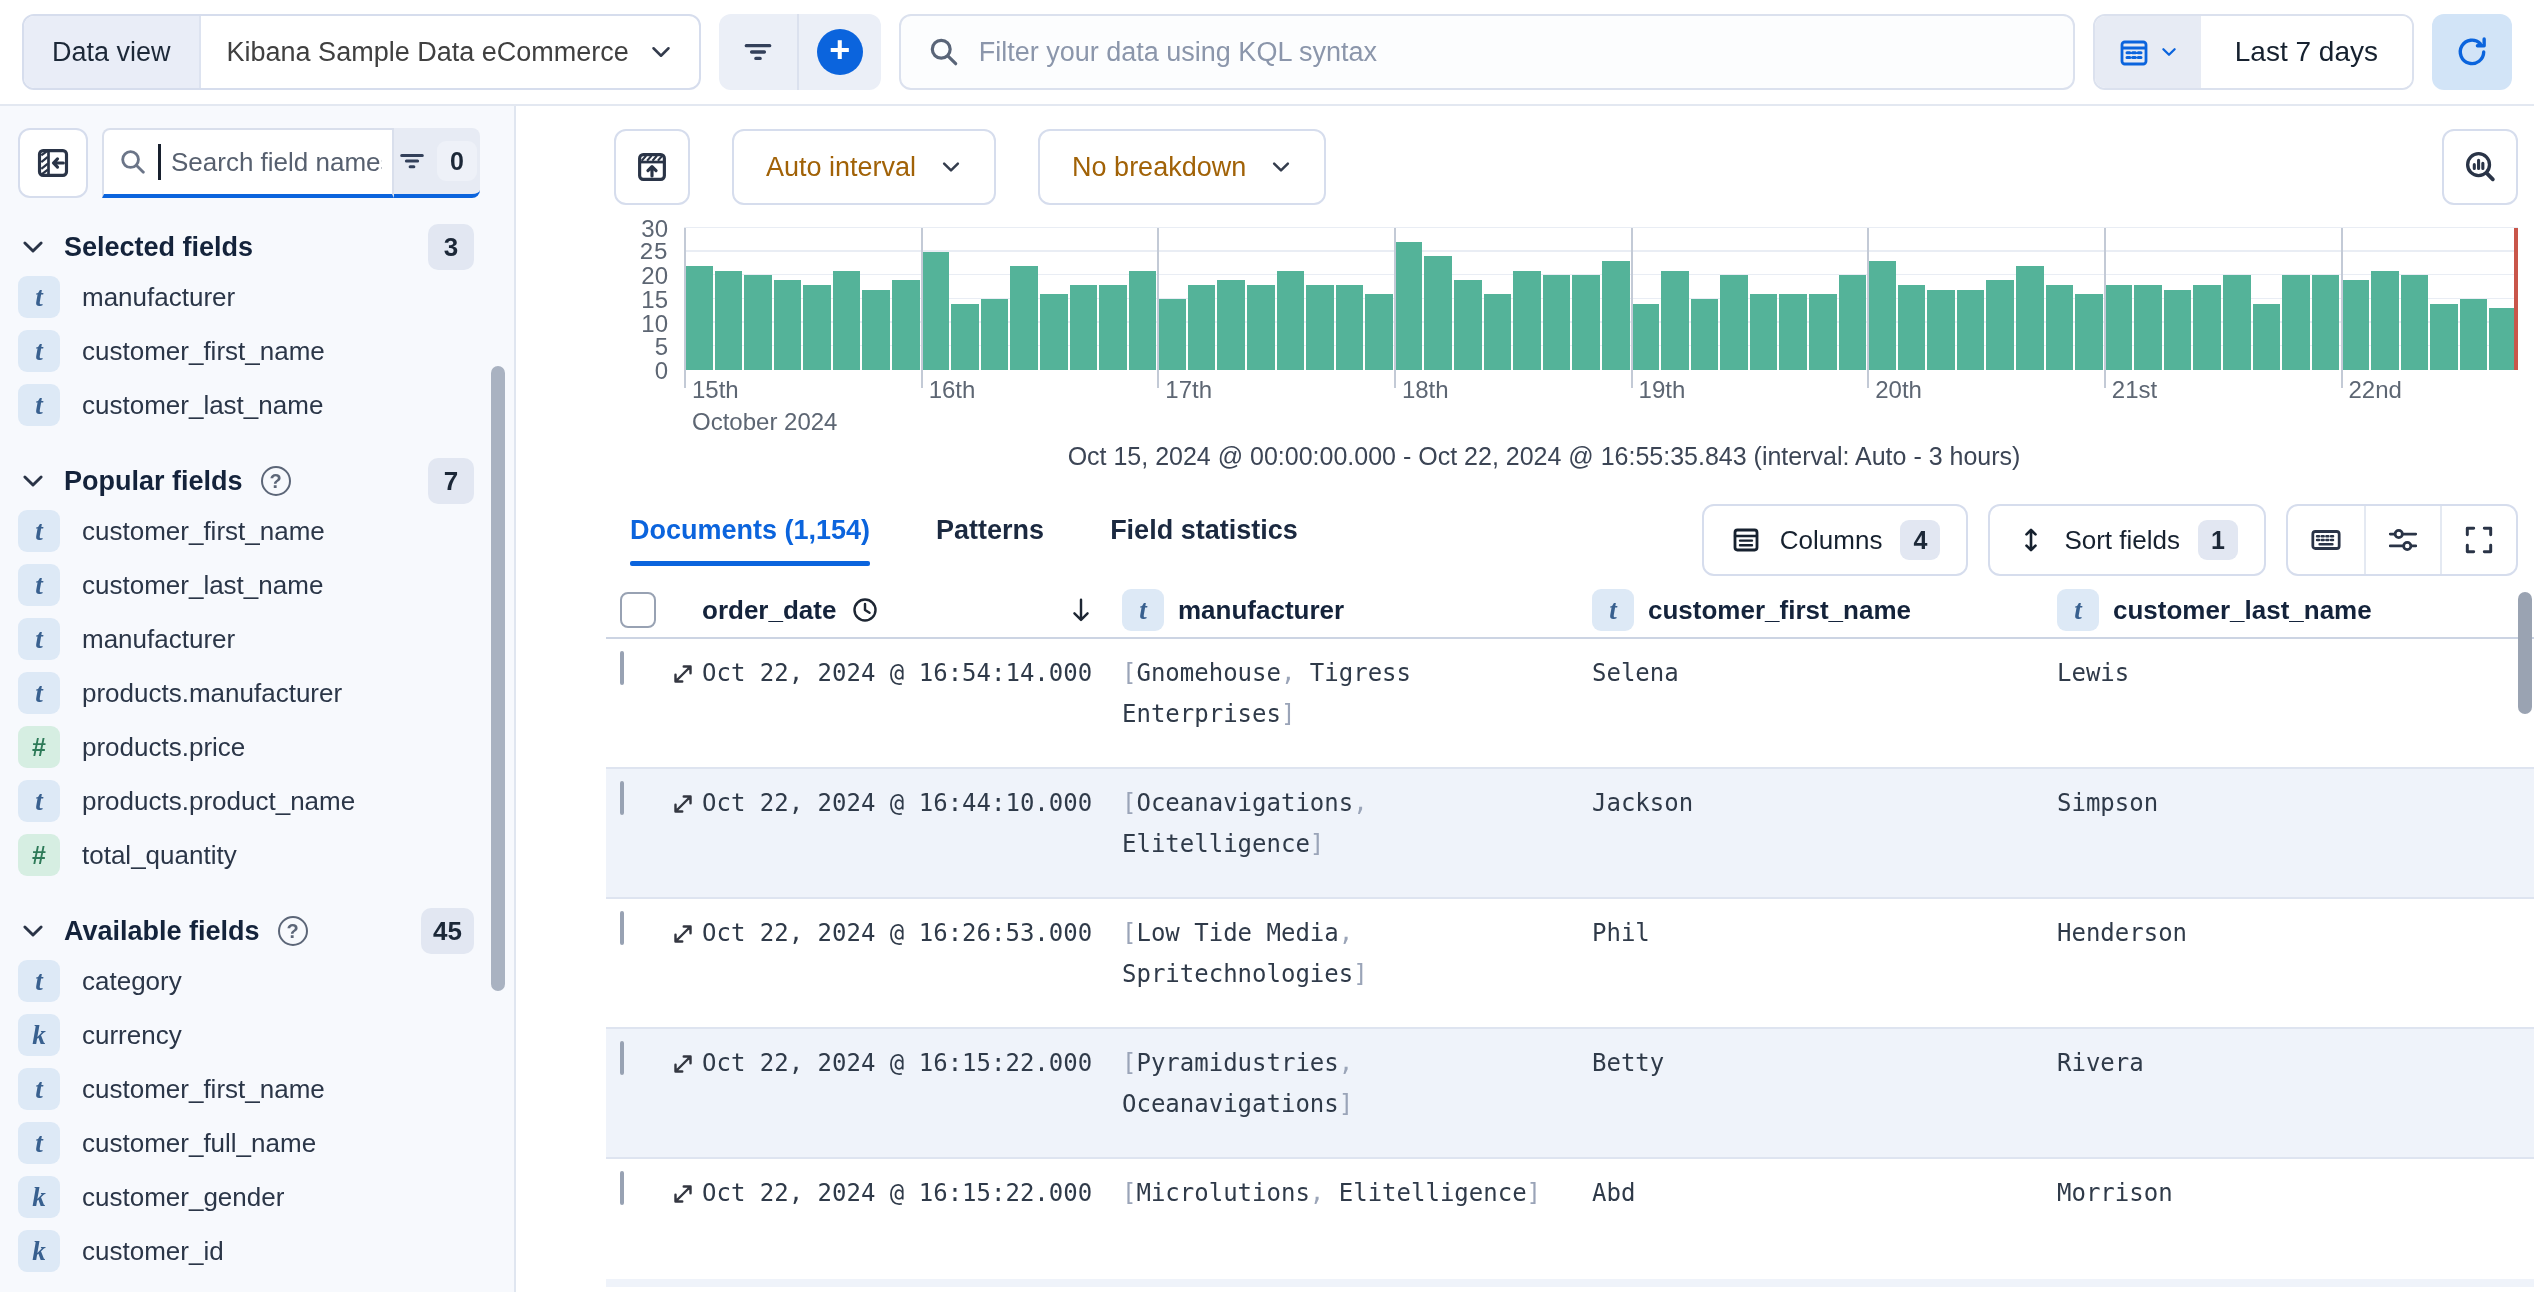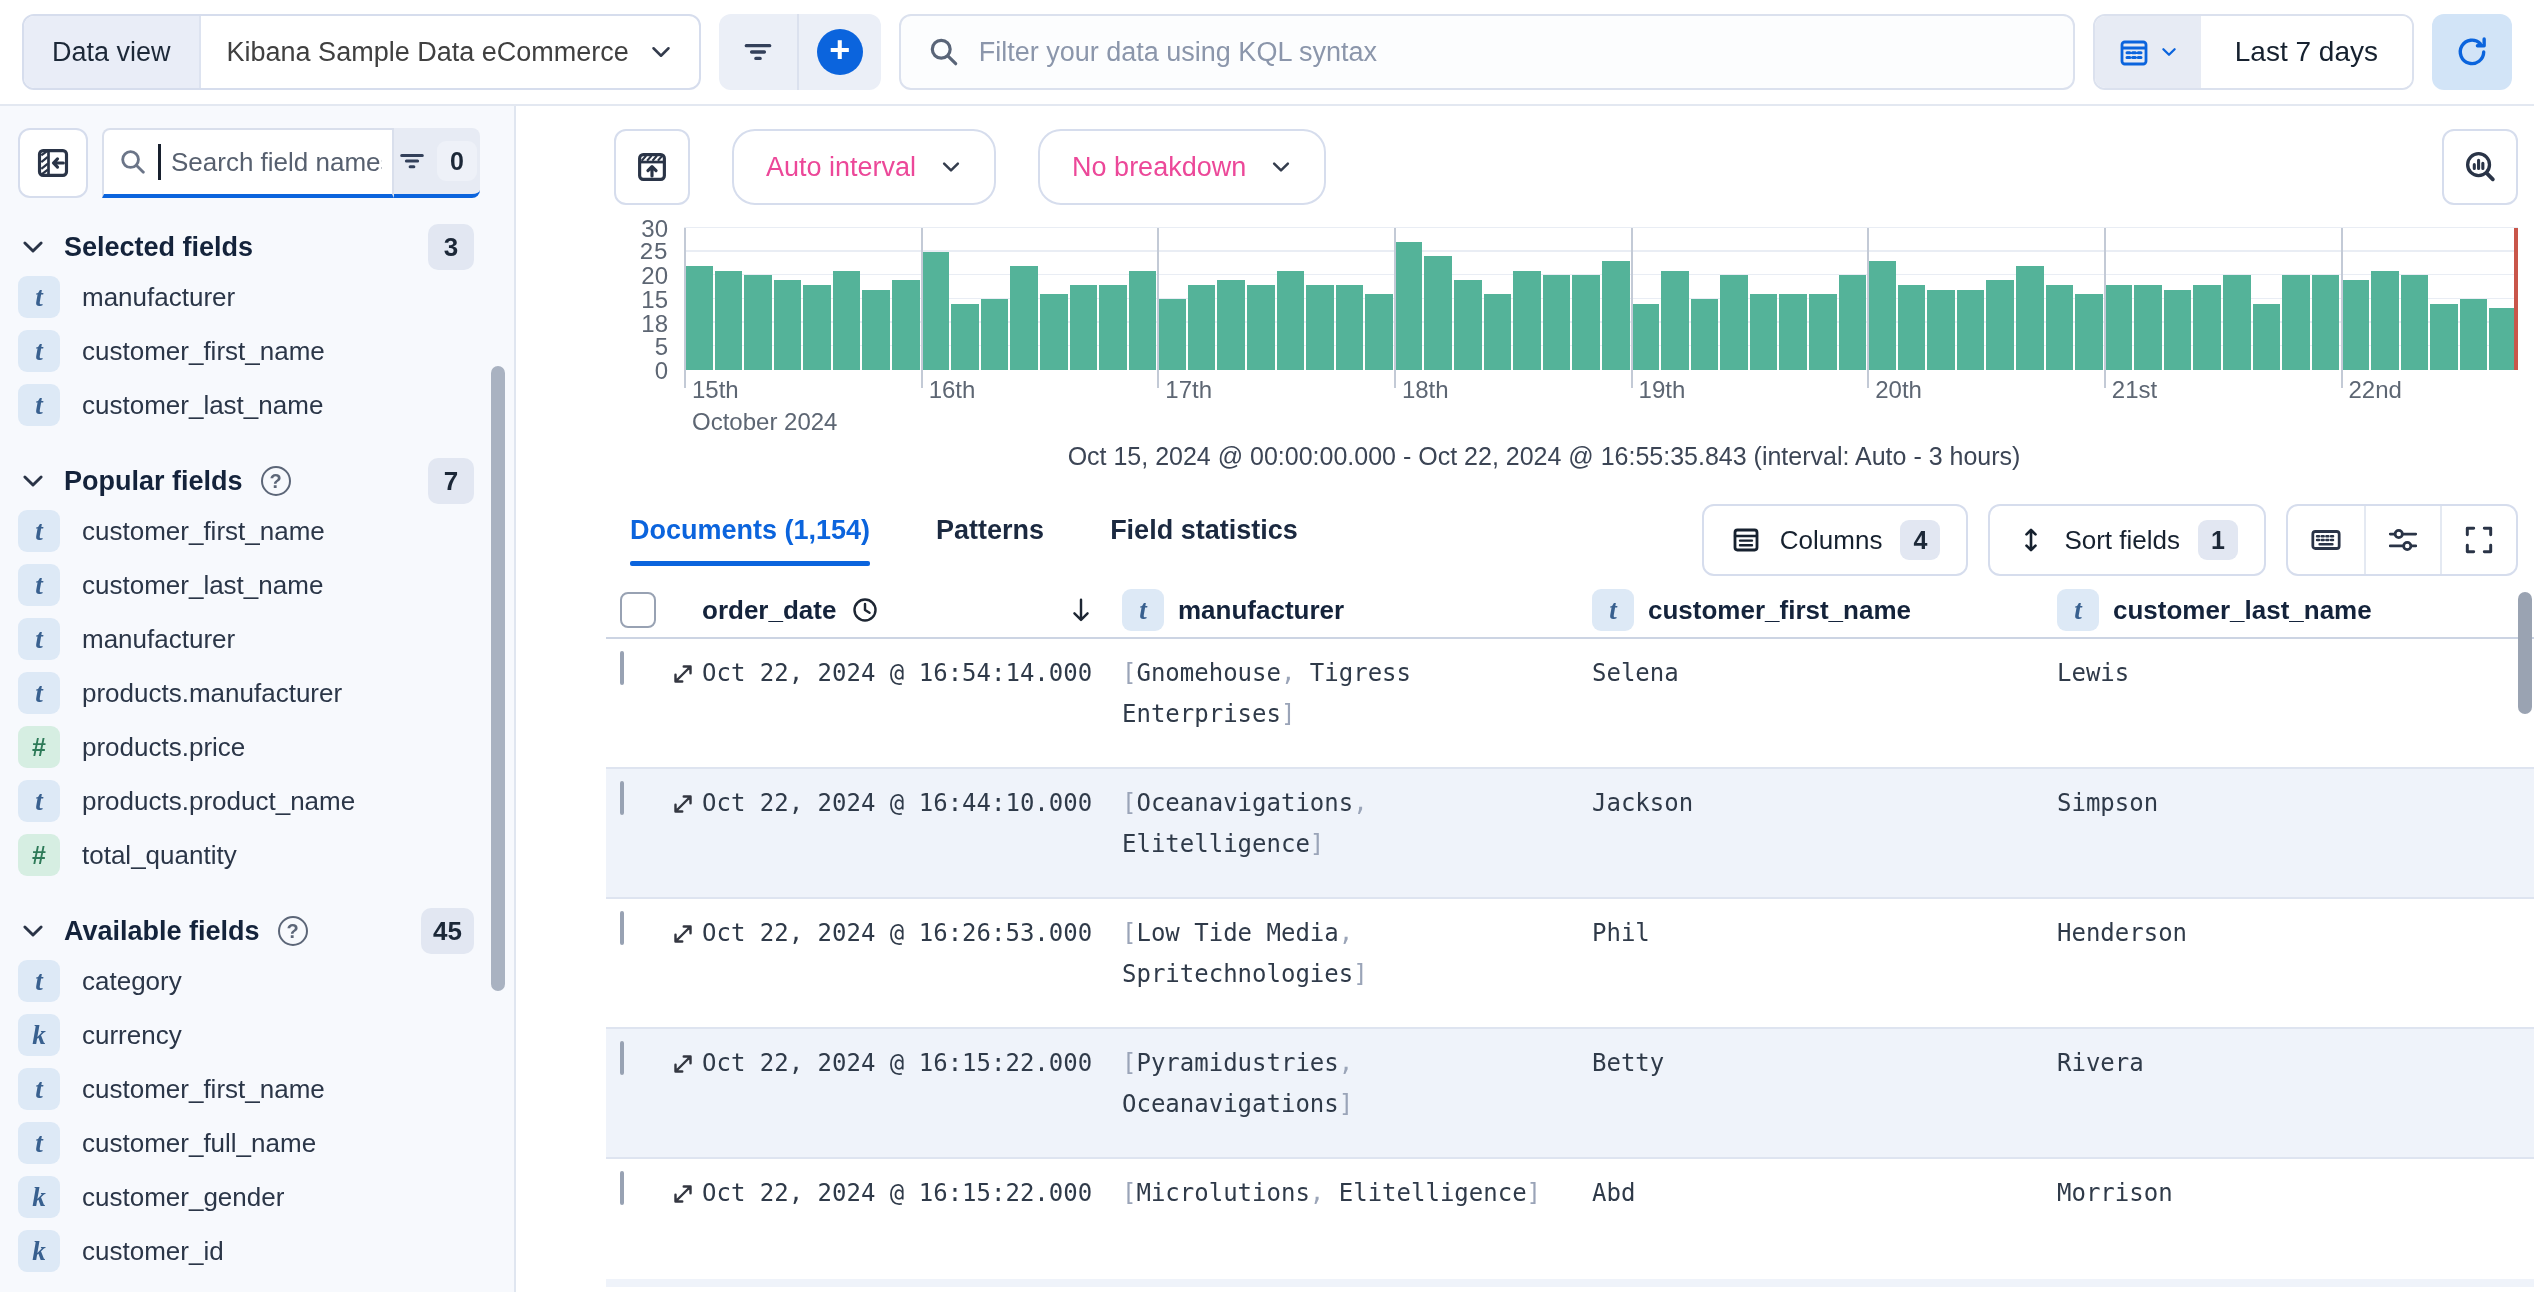--- a/index.html
+++ b/index.html
@@ -64,21 +64,21 @@
   .type-t, .type-k { background: #dde9f6; color: #38608f; }
   .type-num { background: #d6eee2; color: #2d7a58; font-family: "Liberation Sans", sans-serif; font-style: normal; font-size: 25px; }
   .field-item .fname { font-size: 26px; color: #2b3648; }
   .sb-scrollbar { position: absolute; right: 9px; top: 260px; width: 14px; height: 625px; border-radius: 7px; background: #a9b2c1; }
 
   
   .content { position: absolute; top: 106px; left: 518px; right: 0; bottom: 0; background: #fff; padding: 22px 0 0 96px; overflow: hidden; }
 
   .controls-row { display: flex; align-items: center; gap: 42px; height: 78px; padding-right: 16px; }
   .icon-btn { width: 76px; height: 76px; border: 2px solid #d6dded; border-radius: 12px; background: #fff; display: flex; align-items: center; justify-content: center; color: #2a3447; flex: none; }
-  .select-btn { height: 76px; border: 2px solid #d6dded; border-radius: 23px; background: #fff; padding: 0 32px; display: flex; gap: 24px; align-items: center; font-size: 27px; color: #ec4899; flex: none; }
+  .select-btn { height: 76px; border: 2px solid #d6dded; border-radius: 12px; background: #fff; padding: 0 32px; display: flex; gap: 24px; align-items: center; font-size: 27px; color: #a16207; flex: none; }
   .lens-btn { margin-left: auto; }
 
   .chart-block { margin-top: 22px; }
   .chart-flex { display: flex; }
   .y-axis { width: 62px; position: relative; height: 142px; flex: none; }
   .y-axis .ytick { position: absolute; right: 8px; font-size: 24px; color: #5d6673; line-height: 1; }
   .plot-wrap { position: relative; height: 142px; flex: 1; margin-left: 8px; margin-right: 16px; }
   .gridline { position: absolute; left: 0; right: 0; height: 1.5px; background: #e9edf4; }
   .dayline { position: absolute; top: 0; width: 2px; height: 160px; background: #c3cad6; }
   .bars { position: absolute; left: 0; right: 0; top: 0; bottom: 0; display: flex; align-items: flex-end; }
@@ -359,21 +359,21 @@
           </svg>
       </span>
     </div>
   </div>
 
   <div class="chart-block">
     <div class="chart-flex">
       <div class="y-axis">
           <div class="ytick" style="top: 131px;">0</div>
           <div class="ytick" style="top: 107.333px;">5</div>
-          <div class="ytick" style="top: 83.6667px;">18</div>
+          <div class="ytick" style="top: 83.6667px;">10</div>
           <div class="ytick" style="top: 60px;">15</div>
           <div class="ytick" style="top: 36.3333px;">20</div>
           <div class="ytick" style="top: 12.6667px; font-family: Liberation Mono, monospace;">25</div>
           <div class="ytick" style="top: -11px;">30</div>
         </div>
       <div class="plot-wrap">
         <div class="gridline" style="bottom: 16.6667%;"></div>
           <div class="gridline" style="bottom: 33.3333%;"></div>
           <div class="gridline" style="bottom: 50%;"></div>
           <div class="gridline" style="bottom: 66.6667%;"></div>

